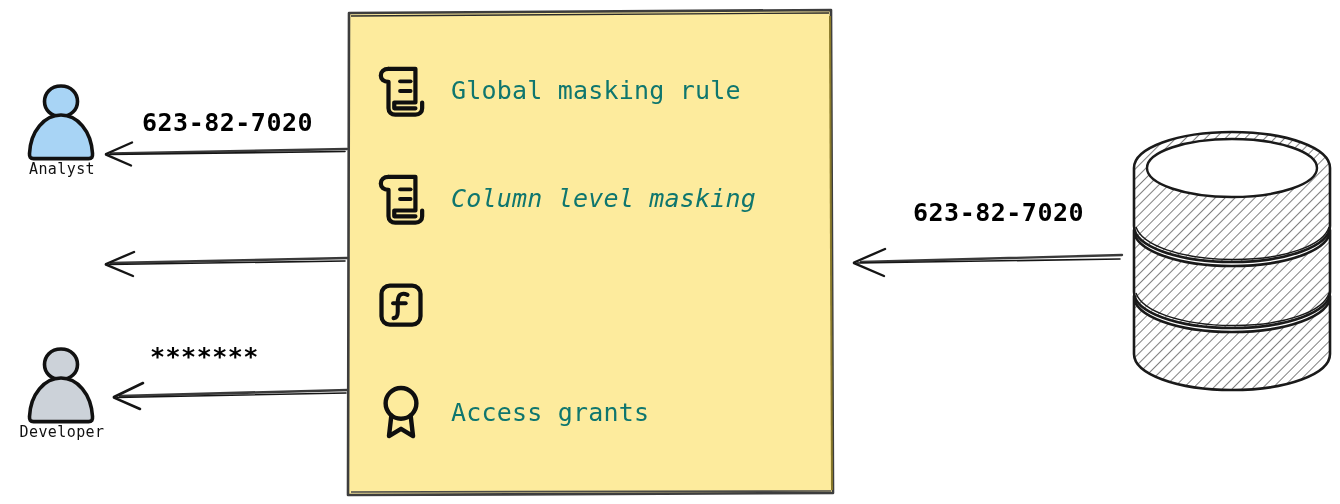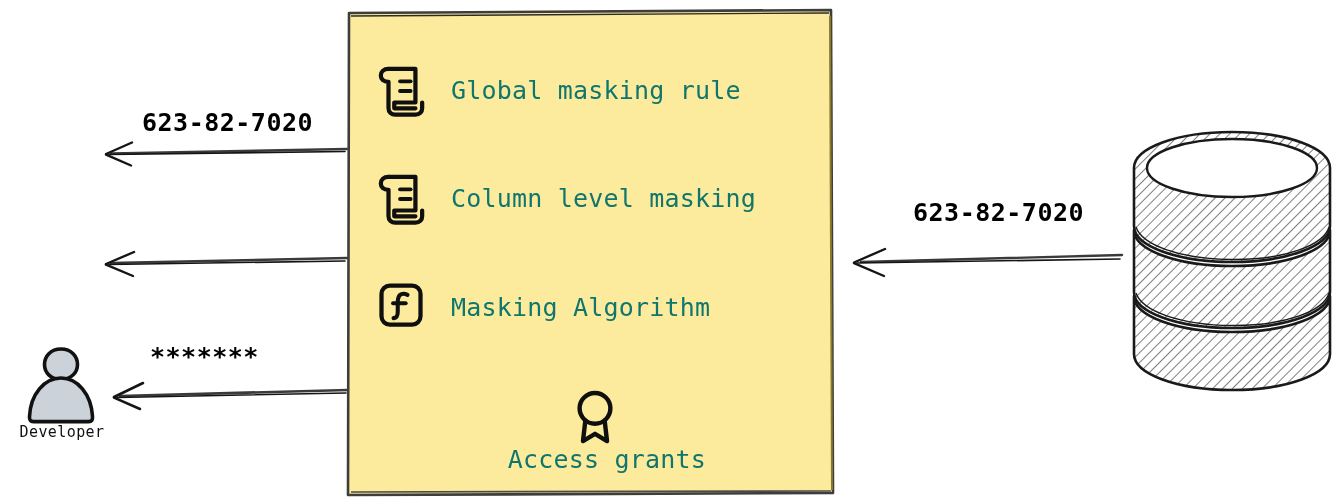--- a/index.html
+++ b/index.html
@@ -111,20 +111,29 @@
     top: 126px;
     width: 208px;
     height: 270px;
   }
 </style>
 </head>
 <body>
 
 <div id="canvas">
 
+  <div class="actor" style="top:82px;">
+    <div class="actor-avatar">
+      <svg viewBox="0 0 74 80" width="74" height="80">
+        <path d="M37 4 C26.5 4 20.5 11.5 20.5 19.5 C20.5 27.8 27 34.4 37 34.4 C47 34.4 53.5 27.6 53.5 19.4 C53.5 11.3 47.4 4 37 4 Z" fill="#a8d4f5" stroke="#111" stroke-width="3.6" stroke-linejoin="round"></path>
+        <path d="M37 33 C20.5 33 6.5 49 5.5 71.5 C5.3 75.2 6.4 76.6 9.5 76.6 L64.6 76.6 C67.8 76.6 68.8 75.1 68.5 71.3 C67.2 49 53.4 33 37 33 Z" fill="#a8d4f5" stroke="#111" stroke-width="3.6" stroke-linejoin="round"></path>
+      </svg>
+    </div>
+    <div class="actor-label">Analyst</div>
+  </div>
 
   <div class="flow-label" style="left:142px; top:108px;">623-82-7020</div>
 
   <svg class="arrow-svg" style="left:95px; top:132px;" width="258" height="42">
     <path d="M252 17 L16 21.5" fill="none" stroke="#3a3a3a" stroke-width="2.4" stroke-linecap="round"></path>
     <path d="M250 19.5 L14 22.5" fill="none" stroke="#151515" stroke-width="1.6" stroke-linecap="round"></path>
     <path d="M11 22 L37 10.5" fill="none" stroke="#151515" stroke-width="2.4" stroke-linecap="round"></path>
     <path d="M11 22.6 L36 33.5" fill="none" stroke="#151515" stroke-width="2.4" stroke-linecap="round"></path>
   </svg>
 
@@ -171,44 +180,43 @@
           <svg viewBox="0 0 52 56" width="50" height="54">
             <path d="M13 6 L41 6 L41 41 L19 41 L19 47 L41 47" fill="none" stroke="#0f0f0f" stroke-width="4.4" stroke-linejoin="round" stroke-linecap="round"></path>
             <path d="M13 6 C8 6 5 9 5 13 C5 17 8 19.5 13 19.5 L13 47 C13 51 16 53.5 20 53.5 L41 53.5 C45.5 53.5 48 51 48 47 L48 41" fill="none" stroke="#0f0f0f" stroke-width="4.4" stroke-linejoin="round" stroke-linecap="round"></path>
             <path d="M25 19 L36 19" fill="none" stroke="#0f0f0f" stroke-width="4" stroke-linecap="round"></path>
             <path d="M25 29 L36 29" fill="none" stroke="#0f0f0f" stroke-width="4" stroke-linecap="round"></path>
           </svg>
         </span>
         <span class="policy-text">Global masking rule</span>
       </div>
 
-      <div class="policy-row" style="top:157px;">
+      <div class="policy-row" style="top:157px;font-style:italic;">
         <span class="policy-icon">
           <svg viewBox="0 0 52 56" width="50" height="54">
             <path d="M13 6 L41 6 L41 41 L19 41 L19 47 L41 47" fill="none" stroke="#0f0f0f" stroke-width="4.4" stroke-linejoin="round" stroke-linecap="round"></path>
             <path d="M13 6 C8 6 5 9 5 13 C5 17 8 19.5 13 19.5 L13 47 C13 51 16 53.5 20 53.5 L41 53.5 C45.5 53.5 48 51 48 47 L48 41" fill="none" stroke="#0f0f0f" stroke-width="4.4" stroke-linejoin="round" stroke-linecap="round"></path>
             <path d="M25 19 L36 19" fill="none" stroke="#0f0f0f" stroke-width="4" stroke-linecap="round"></path>
             <path d="M25 29 L36 29" fill="none" stroke="#0f0f0f" stroke-width="4" stroke-linecap="round"></path>
           </svg>
         </span>
         <span class="policy-text">Column level masking</span>
       </div>
 
       <div class="policy-row" style="top:266px;">
         <span class="policy-icon">
           <svg viewBox="0 0 52 56" width="50" height="52">
             <rect x="5" y="5" width="42" height="42" rx="9" ry="9" fill="none" stroke="#0f0f0f" stroke-width="4.6"></rect>
             <path d="M33 15 C33 15 28 12.5 25 15 C22.4 17.2 22.5 21 22.5 24 L22.5 33 C22.5 37.5 21.5 39.5 18 40" fill="none" stroke="#0f0f0f" stroke-width="4.4" stroke-linecap="round"></path>
             <path d="M17.5 24 L31 24" fill="none" stroke="#0f0f0f" stroke-width="4.4" stroke-linecap="round"></path>
           </svg>
         </span>
-        <span class="policy-text">Masking Algorithm</span>
-      </div>
-
-      <div class="policy-row" style="top:382px;flex-direction:column;">
+      </div>
+
+      <div class="policy-row" style="top:371px;">
         <span class="policy-icon">
           <svg viewBox="0 0 52 60" width="50" height="58">
             <circle cx="26" cy="21" r="16" fill="none" stroke="#0f0f0f" stroke-width="4.6"></circle>
             <path d="M16 33.5 L13.5 55 L26 47.5 L38.5 55 L36 33.5" fill="none" stroke="#0f0f0f" stroke-width="4.6" stroke-linejoin="round" stroke-linecap="round"></path>
           </svg>
         </span>
         <span class="policy-text">Access grants</span>
       </div>
 
     </div>

